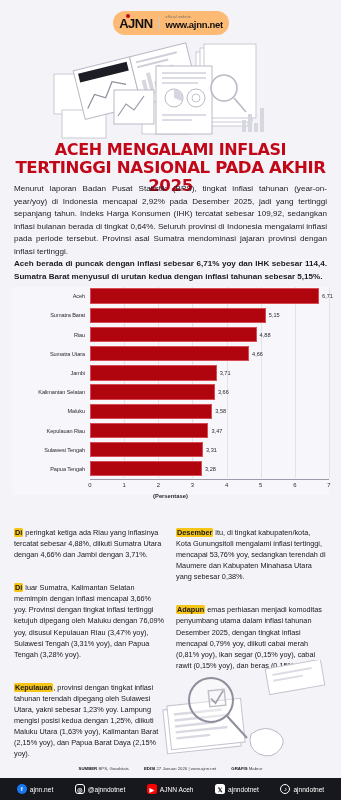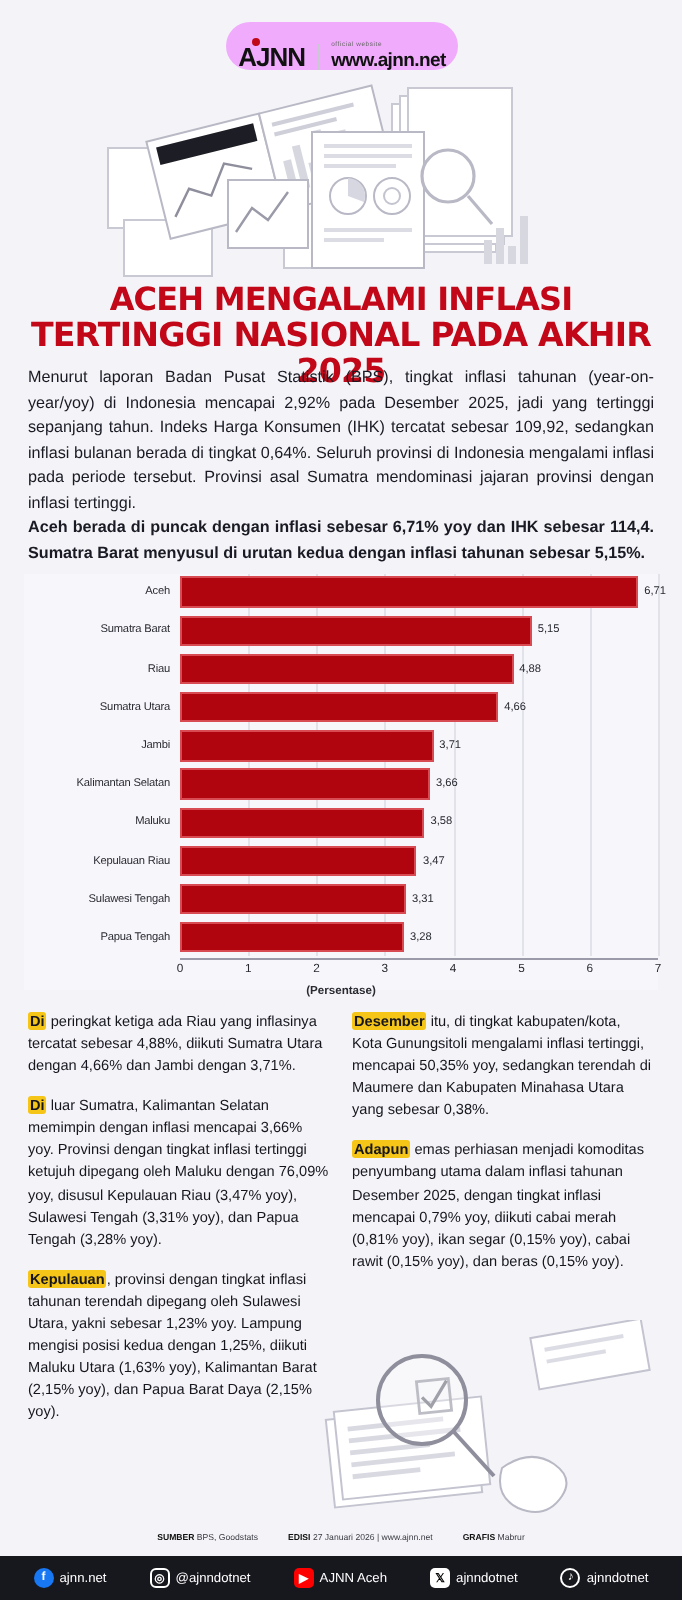--- a/index.html
+++ b/index.html
@@ -13,23 +13,23 @@
     position: relative;
     width: 341px; height: 800px;
     background: #f4f4f8;
     overflow: hidden;
   }
 
   
   .logo-pill {
     position: absolute; left: 113px; top: 11px;
     width: 116px; height: 24px;
-    background: #f0abfc;
+    background: #fdba74;
     border-radius: 12px;
-    display: flex; align-items: flex-end; justify-content: center;
+    display: flex; align-items: center; justify-content: center;
     gap: 6px;
   }
   .logo-ajnn {
     font-size: 13px; font-weight: bold; letter-spacing: -0.5px;
     color: #111; position: relative; line-height: 1;
   }
   .logo-dot {
     position: absolute; left: 7px; top: -3px;
     width: 4px; height: 4px; border-radius: 50%;
     background: #c00718;
@@ -121,21 +121,21 @@
   }
 
   
   .cols {
     position: absolute; left: 14px; top: 505px;
     width: 313px; display: flex; gap: 11px;
   }
   .col { width: 151px; }
   .para {
     font-size: 7.3px; line-height: 1.52; color: #16161f;
-    margin-bottom: 9px; text-align: left;
+    margin-bottom: 9px; text-align: left; margin-top: 22px;
   }
   .hl {
     background: #f5c518; padding: 0 1px;
     border-radius: 1.5px; font-weight: 600;
   }
 
   
   .bottom-ill {
     position: absolute; left: 155px; top: 660px;
     width: 186px; height: 110px; overflow: hidden;
@@ -345,21 +345,21 @@
     <div class="axis-caption">(Persentase)</div>
   </div>
 
   <div class="cols">
     <div class="col" id="col-left">
         <div class="para"><span class="hl">Di</span><span> peringkat ketiga ada Riau yang inflasinya tercatat sebesar 4,88%, diikuti Sumatra Utara dengan 4,66% dan Jambi dengan 3,71%.</span></div>
         <div class="para"><span class="hl">Di</span><span> luar Sumatra, Kalimantan Selatan memimpin dengan inflasi mencapai 3,66% yoy. Provinsi dengan tingkat inflasi tertinggi ketujuh dipegang oleh Maluku dengan 76,09% yoy, disusul Kepulauan Riau (3,47% yoy), Sulawesi Tengah (3,31% yoy), dan Papua Tengah (3,28% yoy).</span></div>
         <div class="para"><span class="hl">Kepulauan</span><span>, provinsi dengan tingkat inflasi tahunan terendah dipegang oleh Sulawesi Utara, yakni sebesar 1,23% yoy. Lampung mengisi posisi kedua dengan 1,25%, diikuti Maluku Utara (1,63% yoy), Kalimantan Barat (2,15% yoy), dan Papua Barat Daya (2,15% yoy).</span></div>
       </div>
     <div class="col" id="col-right">
-        <div class="para"><span class="hl">Desember</span><span> itu, di tingkat kabupaten/kota, Kota Gunungsitoli mengalami inflasi tertinggi, mencapai 50,35% yoy, sedangkan terendah di Maumere dan Kabupaten Minahasa Utara yang sebesar 0,38%.</span></div>
+        <div class="para"><span class="hl">Desember</span><span> itu, di tingkat kabupaten/kota, Kota Gunungsitoli mengalami inflasi tertinggi, mencapai 53,76% yoy, sedangkan terendah di Maumere dan Kabupaten Minahasa Utara yang sebesar 0,38%.</span></div>
         <div class="para"><span class="hl">Adapun</span><span> emas perhiasan menjadi komoditas penyumbang utama dalam inflasi tahunan Desember 2025, dengan tingkat inflasi mencapai 0,79% yoy, diikuti cabai merah (0,81% yoy), ikan segar (0,15% yoy), cabai rawit (0,15% yoy), dan beras (0,15% yoy).</span></div>
       </div>
   </div>
 
   <div class="bottom-ill">
     <svg width="186" height="110" viewBox="0 0 186 110" aria-hidden="true">
       <g fill="#ffffff" stroke="#c4c4d0" stroke-width="1">
         <rect x="10" y="46" width="74" height="44" transform="rotate(-6 47 68)"></rect>
         <rect x="14" y="42" width="74" height="44" transform="rotate(-6 51 64)"></rect>
       </g>

